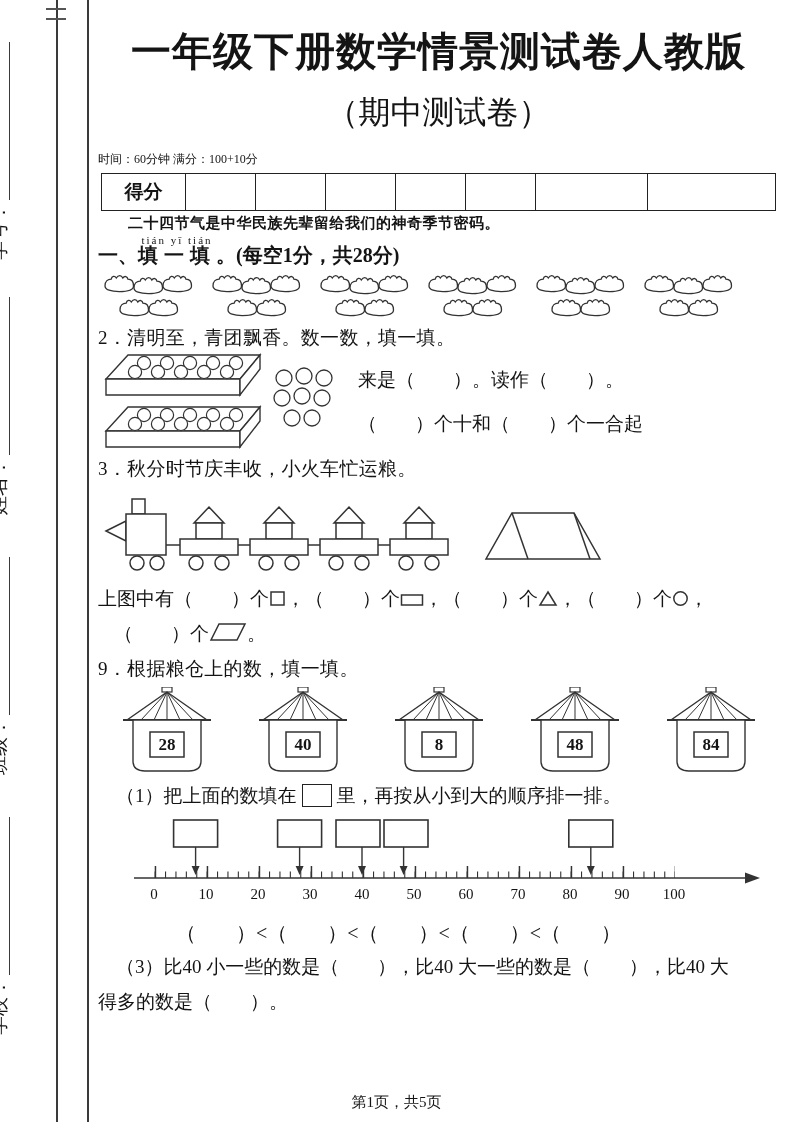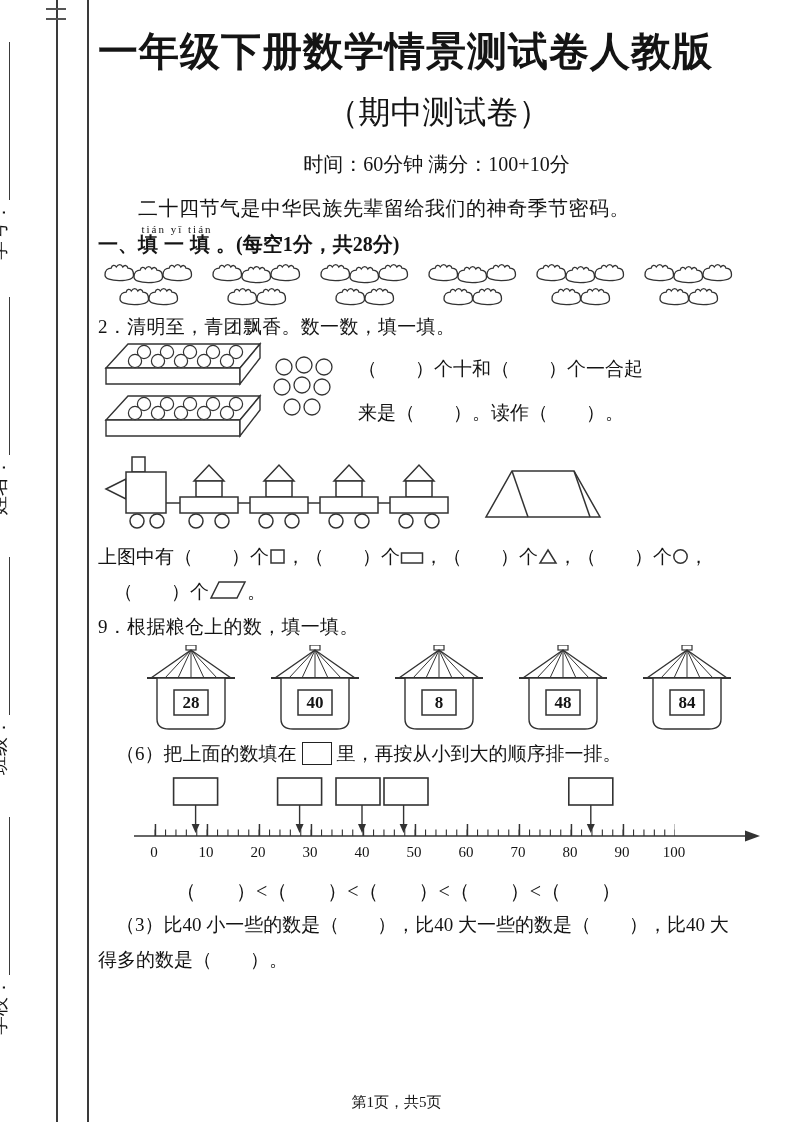--- a/index.html
+++ b/index.html
@@ -19,43 +19,43 @@
     display:flex; align-items:flex-end; gap:3px;
     transform:rotate(-90deg); transform-origin:left bottom;
     font-size:19px;
   }
   .side-label { white-space:nowrap; line-height:1.1; }
   .side-blank { flex:1; border-bottom:1.6px solid #3a3a3a; height:20px; }
   .sf-0 { top:234px; } .sf-1 { top:489px; } .sf-2 { top:749px; } .sf-3 { top:1009px; }
 
   .main { position:absolute; left:88px; top:0; width:705px; padding:0 14px 0 10px; }
 
-  .title { font-size:40px; font-weight:700; text-align:left; margin:24px 0 12px; letter-spacing:1px; }
+  .title { font-size:40px; font-weight:700; text-align:center; margin:24px 0 12px; letter-spacing:1px; }
   .subtitle { font-size:32px; font-weight:400; text-align:center; margin:8px 0 0; }
-  .time-info { text-align:center; font-size:20px; margin:16px 4px 5px 0; }
+  .time-info { text-align:left; font-size:12px; margin:16px 4px 5px 0; }
 
   table.score { border-collapse:collapse; table-layout:fixed; width:674px; margin:0 auto; }
   table.score td { border:1.8px solid #222; text-align:center; font-size:19px; font-weight:700; height:37px; padding:0 2px; }
 
-  .intro { font-size:20px; text-indent:2em; margin:12px 0 0; letter-spacing:0.5px; }
+  .intro { font-size:15px; text-indent:2em; margin:3px 0 0; letter-spacing:0.5px;font-weight:bold; }
   .section-head { font-size:20px; font-weight:700; margin:2px 0 0; }
   .section-head ruby span { letter-spacing:6px; }
   .section-head rt { font-size:11px; font-weight:400; letter-spacing:2px; text-align:center; }
 
   .q-text { font-size:19px; margin:5px 0 2px; letter-spacing:0.3px; }
   .dumpling-row { display:flex; gap:16px; margin:3px 0 4px 4px; }
   .q2-figure { display:flex; align-items:center; margin:2px 0 4px 6px; }
   .trays { display:flex; flex-direction:column; gap:6px; }
   .q2-text-block { font-size:19px; line-height:2.3; margin-left:16px; }
   .q3-figure { display:flex; align-items:flex-end; gap:28px; margin:5px 0 2px 4px; }
   .trapezoid-svg { margin-bottom:16px; }
   .count-line { font-size:19px; line-height:1.85; }
   .count-line-2 { padding-left:16px; }
   .shape-icon { vertical-align:-2px; }
-  .silo-row { display:flex; gap:28px; justify-content:center; margin:5px 0 4px; }
+  .silo-row { display:flex; gap:40px; justify-content:center; margin:5px 0 4px; }
   .sub-line { font-size:19px; line-height:1.75; margin:2px 0; padding-left:18px; }
   .sub-cont { padding-left:0; }
   .inline-box { display:inline-block; width:30px; height:23px; border:1.7px solid #222; vertical-align:-5px; margin:0 5px; }
   .numberline-wrap { margin:3px 0 0 26px; }
   .compare-line { font-size:20px; margin:0 0 3px 78px; }
   .footer { position:absolute; left:0; bottom:10px; width:793px; text-align:center; font-size:15px; }
   svg { display:block; }
   .inline-svg { display:inline-block; }
 </style>
 </head>
@@ -102,20 +102,30 @@
       <col style="width:84px">
         <col style="width:70px">
         <col style="width:70px">
         <col style="width:70px">
       <col style="width:70px">
         <col style="width:70px">
         <col style="width:112px">
         <col style="width:128px">
     </colgroup>
     <tbody>
+    <tr>
+      <td>得分</td>
+      <td></td>
+      <td></td>
+      <td></td>
+      <td></td>
+      <td></td>
+      <td></td>
+      <td></td>
+    </tr>
   </tbody>
     </table>
 
   <p class="intro">二十四节气是中华民族先辈留给我们的神奇季节密码。</p>
 
   <div class="section-head">
     <span>一、</span><ruby><span>填一填</span><rt>tián yī tián</rt></ruby><span>。(每空1分，共28分)</span>
   </div>
 
 
@@ -203,25 +213,26 @@
       <circle cx="14" cy="12" r="8" fill="#fff" stroke="#333" stroke-width="1.3"></circle>
         <circle cx="34" cy="10" r="8" fill="#fff" stroke="#333" stroke-width="1.3"></circle>
         <circle cx="54" cy="12" r="8" fill="#fff" stroke="#333" stroke-width="1.3"></circle>
       <circle cx="12" cy="32" r="8" fill="#fff" stroke="#333" stroke-width="1.3"></circle>
         <circle cx="32" cy="30" r="8" fill="#fff" stroke="#333" stroke-width="1.3"></circle>
         <circle cx="52" cy="32" r="8" fill="#fff" stroke="#333" stroke-width="1.3"></circle>
       <circle cx="22" cy="52" r="8" fill="#fff" stroke="#333" stroke-width="1.3"></circle>
         <circle cx="42" cy="52" r="8" fill="#fff" stroke="#333" stroke-width="1.3"></circle>
     </svg>
     <div class="q2-text-block">
+      <div>来是（　　）。读作（　　）。</div>
       <div>（　　）个十和（　　）个一合起</div>
-      <div>来是（　　）。读作（　　）。</div>
     </div>
   </div>
 
+  <p class="q-text">3．秋分时节庆丰收，小火车忙运粮。</p>
 
   <div class="q3-figure">
     <svg width="352" height="92" viewBox="0 0 352 92">
       <polygon points="4,44 24,34 24,54" fill="#fff" stroke="#333" stroke-width="1.5"></polygon>
       <rect x="30" y="12" width="13" height="15" fill="#fff" stroke="#333" stroke-width="1.5"></rect>
       <rect x="24" y="27" width="40" height="41" fill="#fff" stroke="#333" stroke-width="1.5"></rect>
       <circle cx="35" cy="76" r="7" fill="#fff" stroke="#333" stroke-width="1.5"></circle>
       <circle cx="55" cy="76" r="7" fill="#fff" stroke="#333" stroke-width="1.5"></circle>
       <line x1="64" y1="58" x2="78" y2="58" stroke="#333" stroke-width="1.5"></line>
       <g>
@@ -344,21 +355,21 @@
         <line x1="48" y1="5" x2="61" y2="33" stroke="#333" stroke-width="1"></line>
         <line x1="48" y1="5" x2="74" y2="33" stroke="#333" stroke-width="1"></line>
       <line x1="4" y1="33" x2="92" y2="33" stroke="#333" stroke-width="2"></line>
       <path d="M14 33 H82 V74 Q82 84 70 84 H26 Q14 84 14 74 Z" fill="#fff" stroke="#333" stroke-width="1.4"></path>
       <rect x="31" y="45" width="34" height="25" fill="#fff" stroke="#333" stroke-width="1.5"></rect>
       <text x="48" y="63" text-anchor="middle" font-size="17" font-weight="bold" fill="#141414">84</text>
     </svg>
   </div>
 
   <div class="sub-line">
-    <span>（6）把上面的数填在</span><span class="inline-box"></span><span>里，再按从小到大的顺序排一排。</span>
+    <span>（1）把上面的数填在</span><span class="inline-box"></span><span>里，再按从小到大的顺序排一排。</span>
   </div>
 
   <div class="numberline-wrap">
     <svg width="648" height="104" viewBox="0 0 648 104">
 
       <rect x="49.6" y="4" width="44" height="27" fill="#fff" stroke="#333" stroke-width="1.6"></rect>
       <rect x="153.6" y="4" width="44" height="27" fill="#fff" stroke="#333" stroke-width="1.6"></rect>
       <rect x="212" y="4" width="44" height="27" fill="#fff" stroke="#333" stroke-width="1.6"></rect>
       <rect x="260" y="4" width="44" height="27" fill="#fff" stroke="#333" stroke-width="1.6"></rect>
       <rect x="444.8" y="4" width="44" height="27" fill="#fff" stroke="#333" stroke-width="1.6"></rect>

